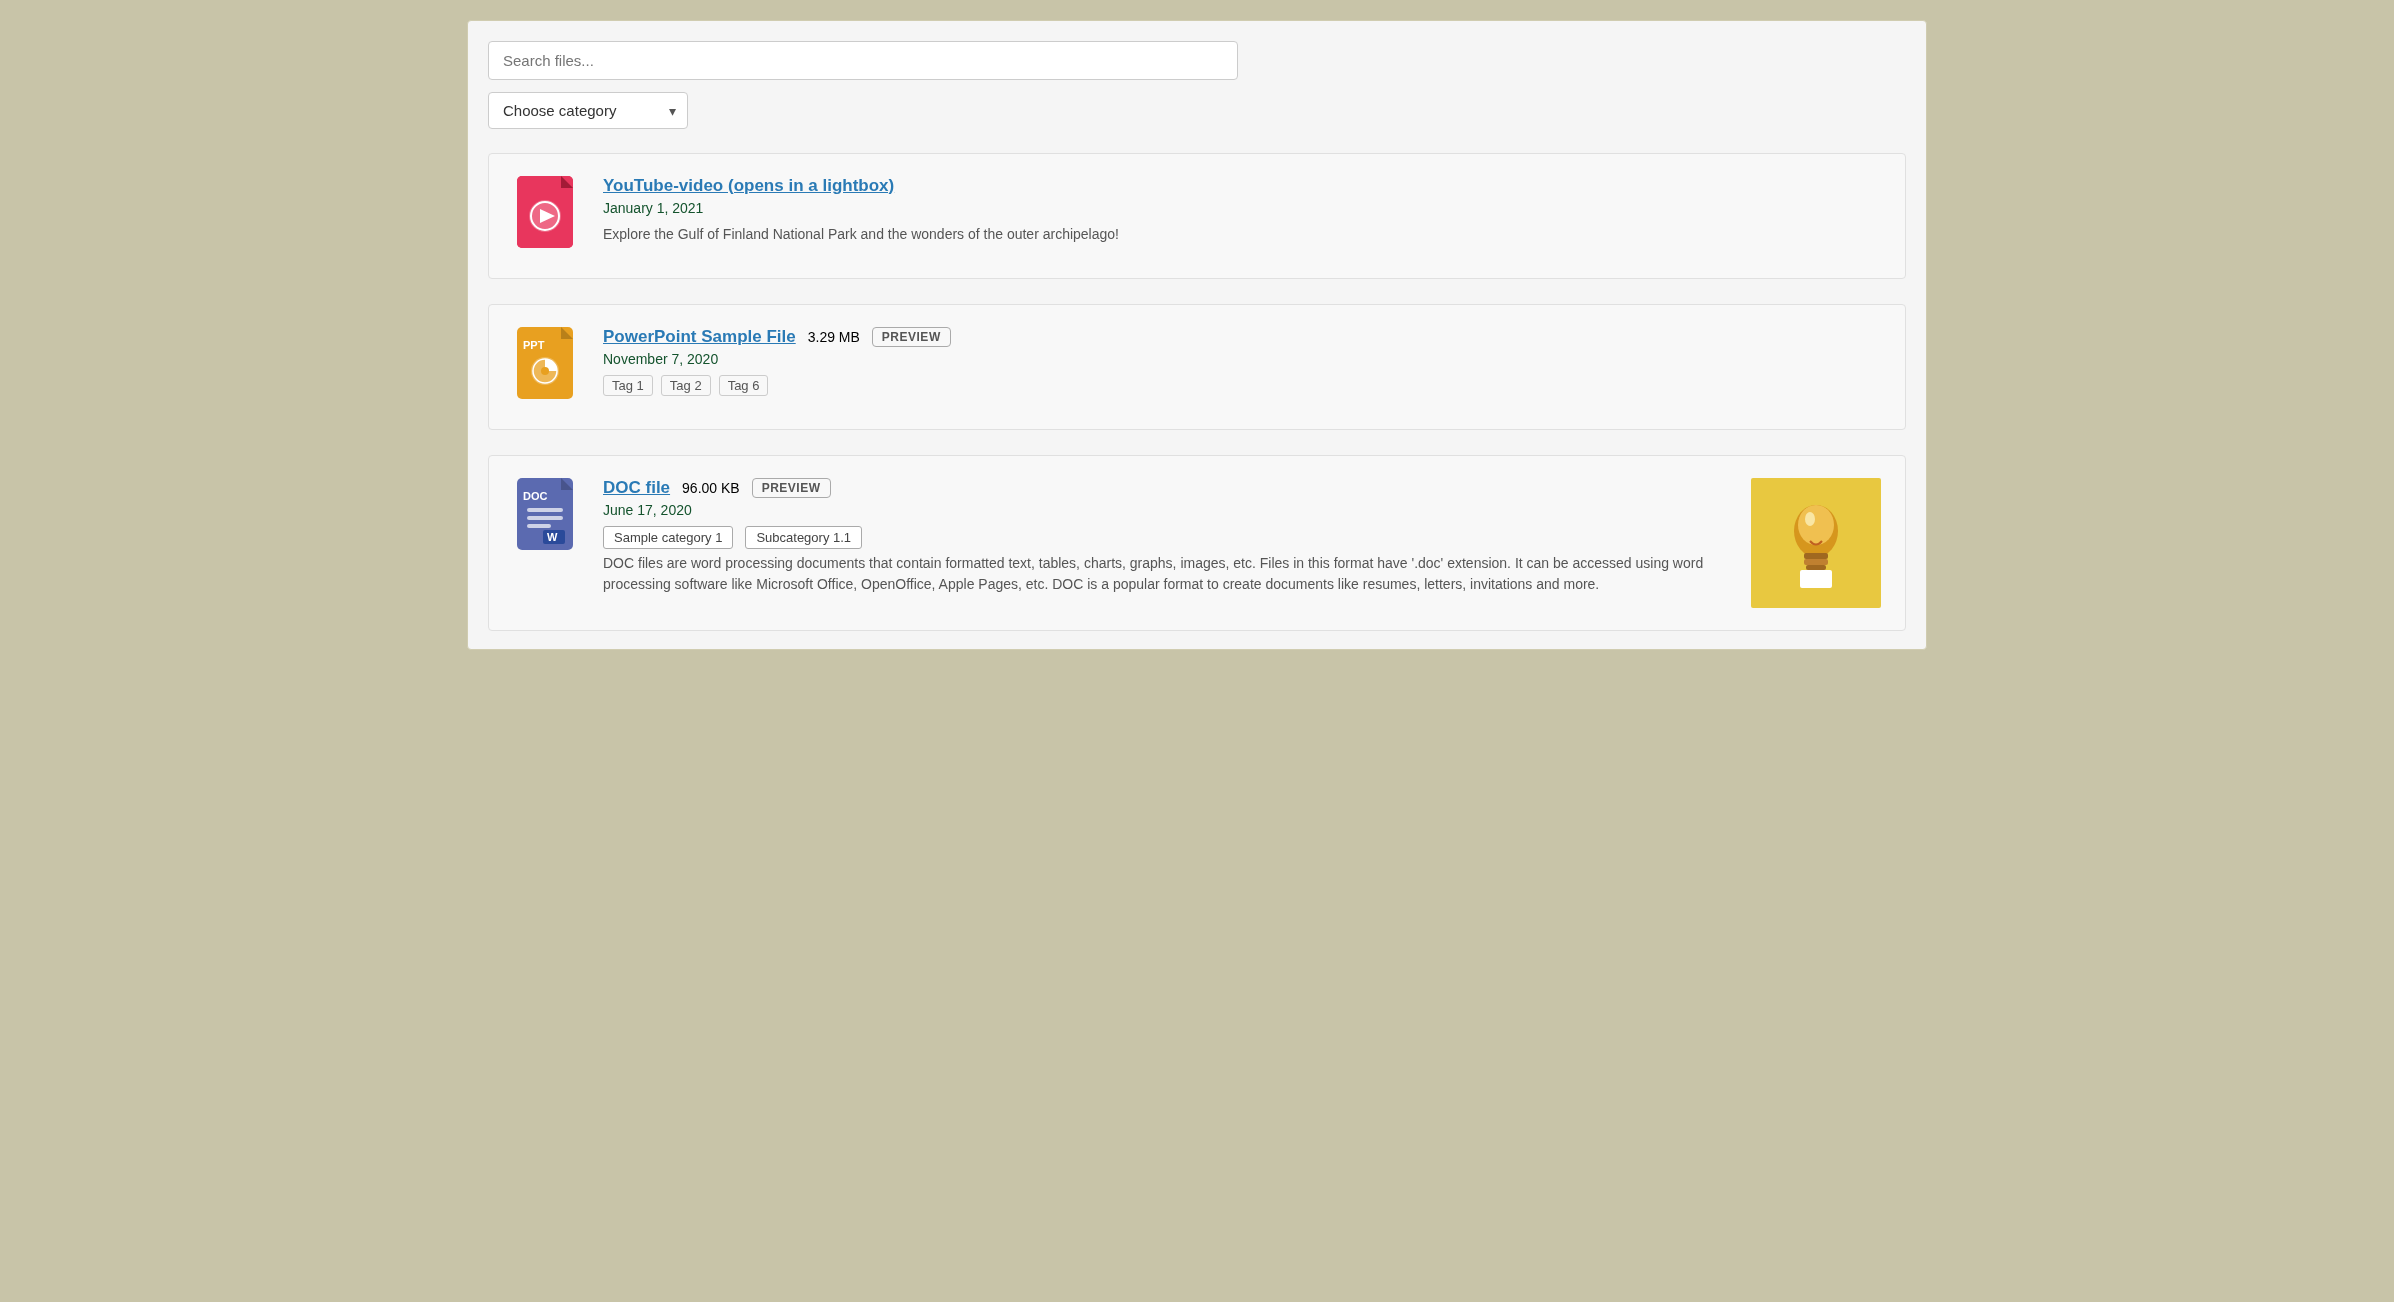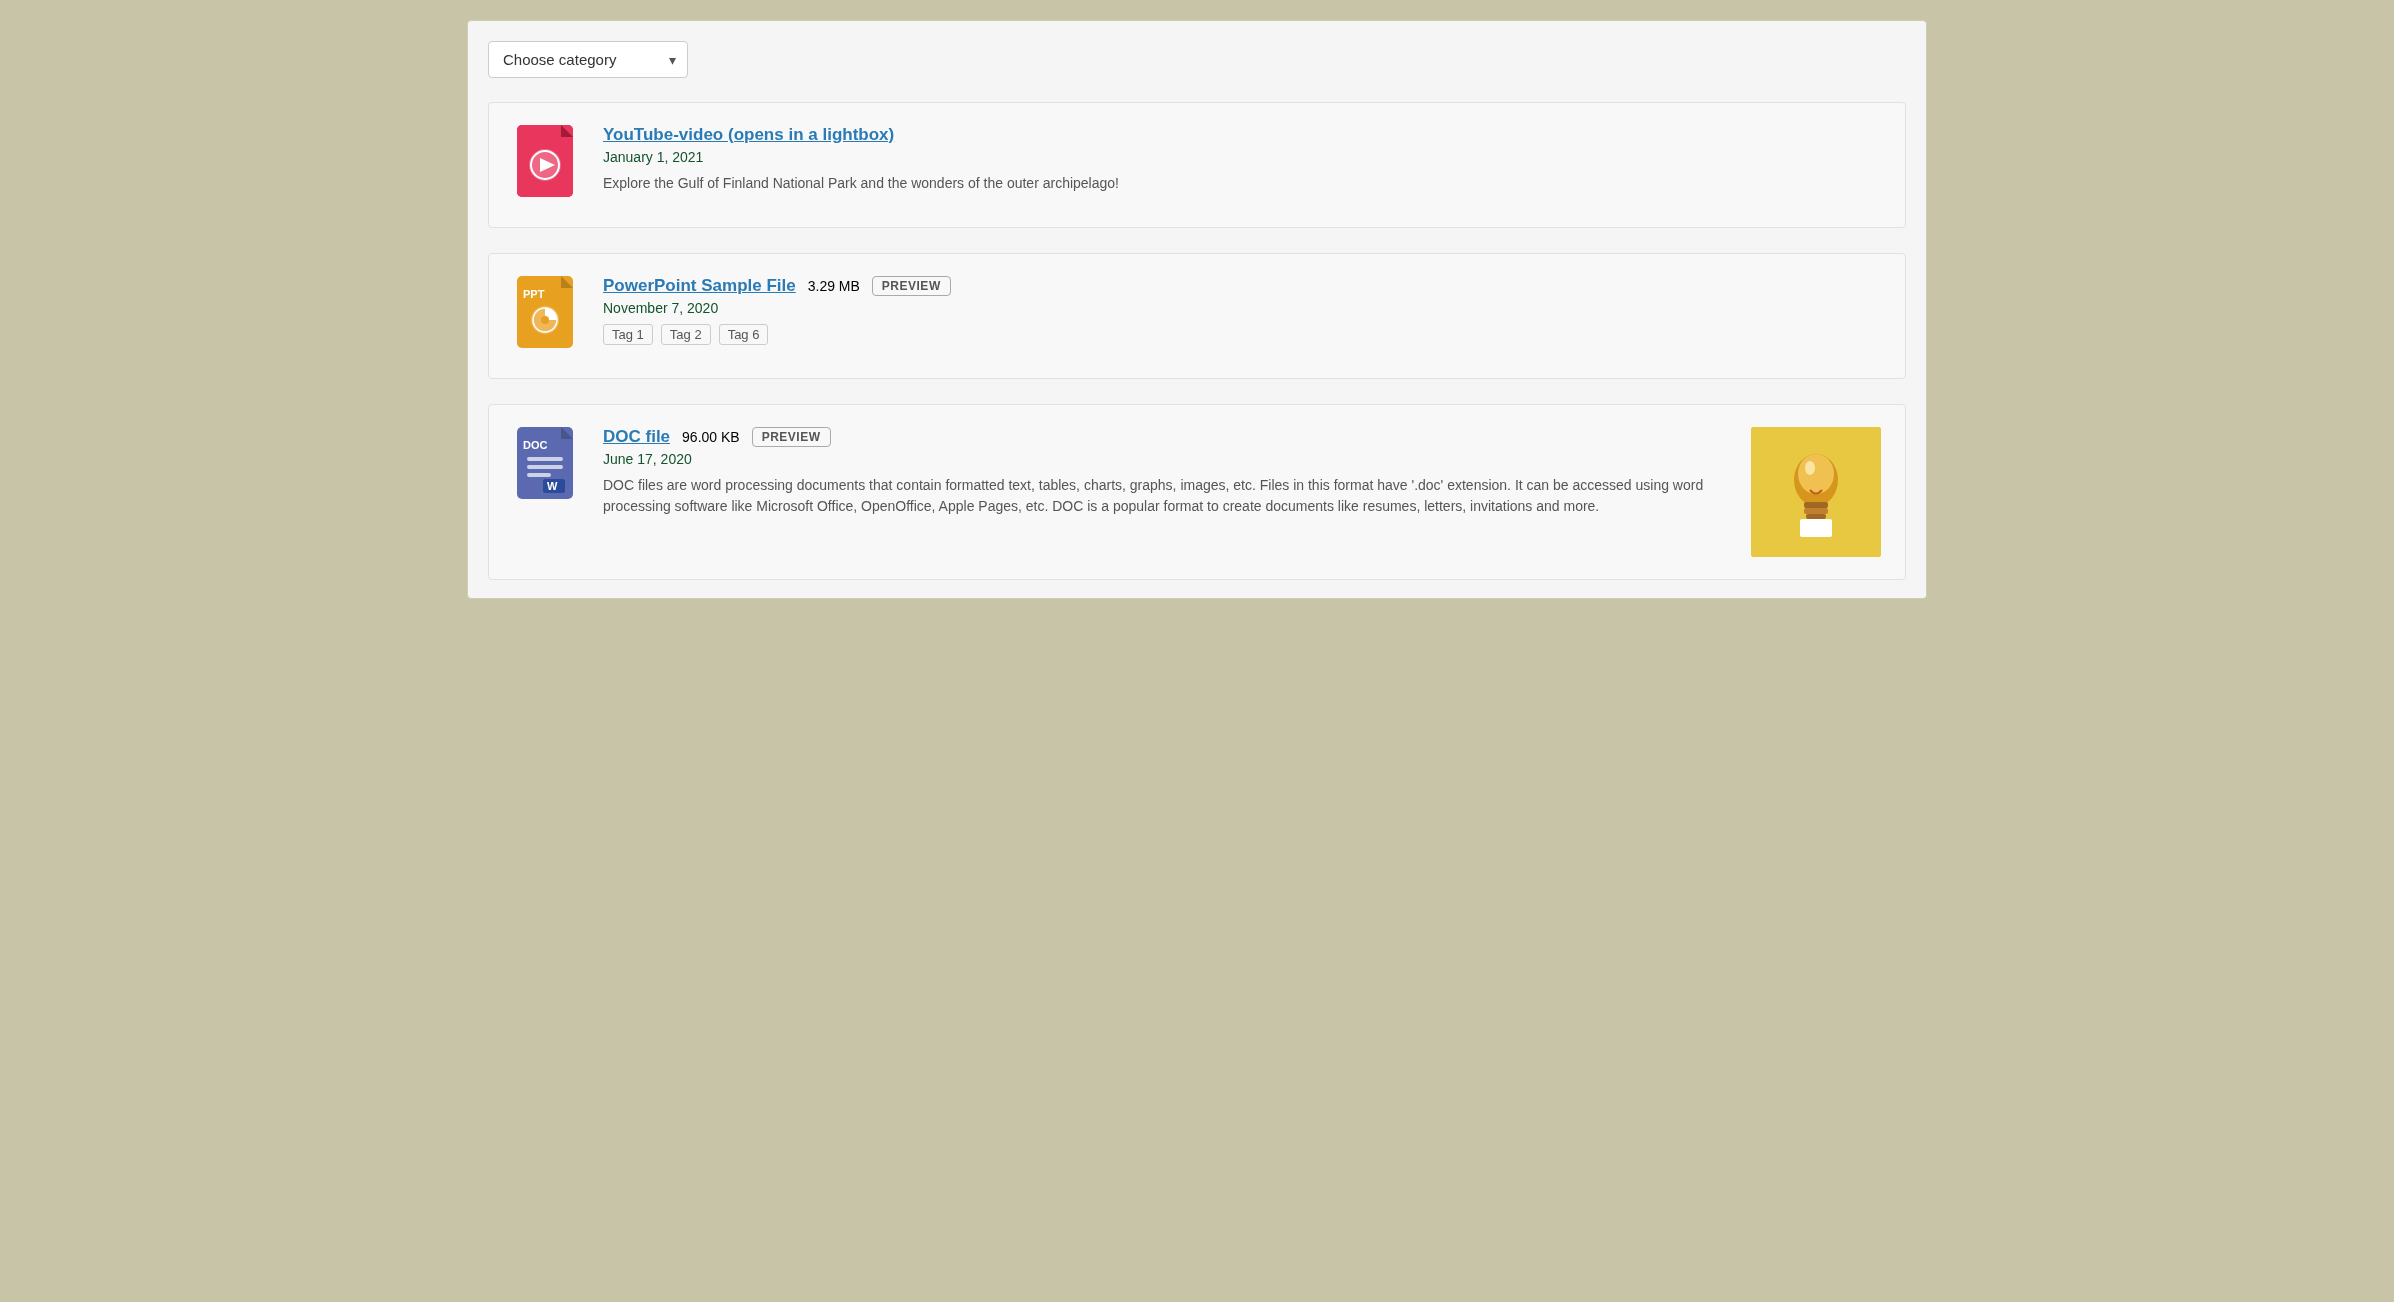--- a/index.html
+++ b/index.html
@@ -168,20 +168,21 @@
     
     .yt-icon-bg {
       fill: #e8365d;
     }
   </style>
 </head>
 <body>
 
 <div class="main-container">
   
+  <input class="search-input" type="text" placeholder="Search files..." style="">
 
   
   <div class="category-select-wrapper">
     <select class="category-select"><option value="Choose category">Choose category</option><option value="Sample category 1">Sample category 1</option><option value="Sample category 2">Sample category 2</option></select>
     <span class="category-chevron">▾</span>
   </div>
 
   
   <div class="file-list">
 
@@ -254,20 +255,24 @@
           <text x="34" y="63" font-size="11" font-weight="bold" fill="white" font-family="Arial">W</text>
         </svg>
       </div>
       <div class="file-info">
         <div class="file-title-row">
           <span class="file-title-link">DOC file</span>
           <span class="file-size">96.00 KB</span>
           <button class="preview-badge">PREVIEW</button>
         </div>
         <div class="file-date">June 17, 2020</div>
+        <div class="tag-list">
+          <span class="category-tag">Sample category 1</span>
+          <span class="category-tag">Subcategory 1.1</span>
+        </div>
         <div class="file-description">DOC files are word processing documents that contain formatted text, tables, charts, graphs, images, etc. Files in this format have '.doc' extension. It can be accessed using word processing software like Microsoft Office, OpenOffice, Apple Pages, etc. DOC is a popular format to create documents like resumes, letters, invitations and more.</div>
       </div>
 
       <div class="file-thumbnail">
         <div class="thumbnail-img">
 
           <svg viewBox="0 0 100 120" xmlns="http://www.w3.org/2000/svg" width="100" height="120">
             <rect width="100" height="120" fill="#e8c840"></rect>
 
             <ellipse cx="50" cy="48" rx="22" ry="26" fill="#d4901a" opacity="0.9"></ellipse>

